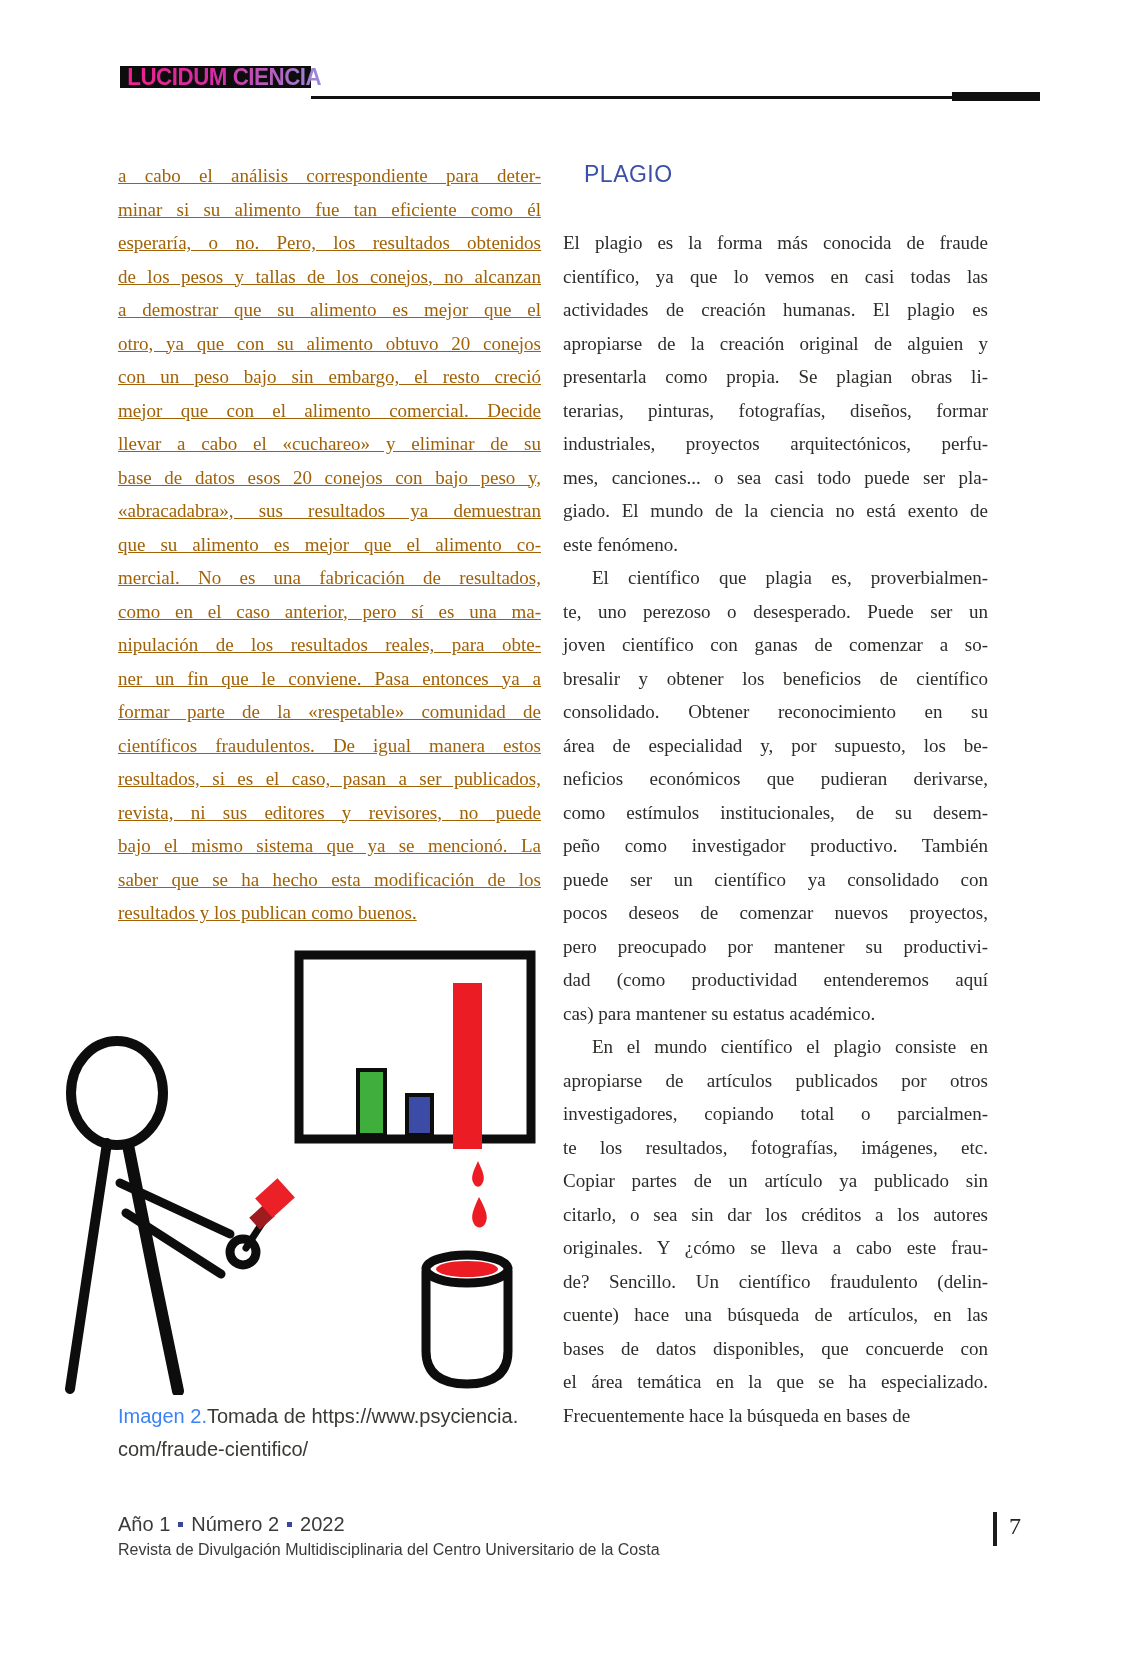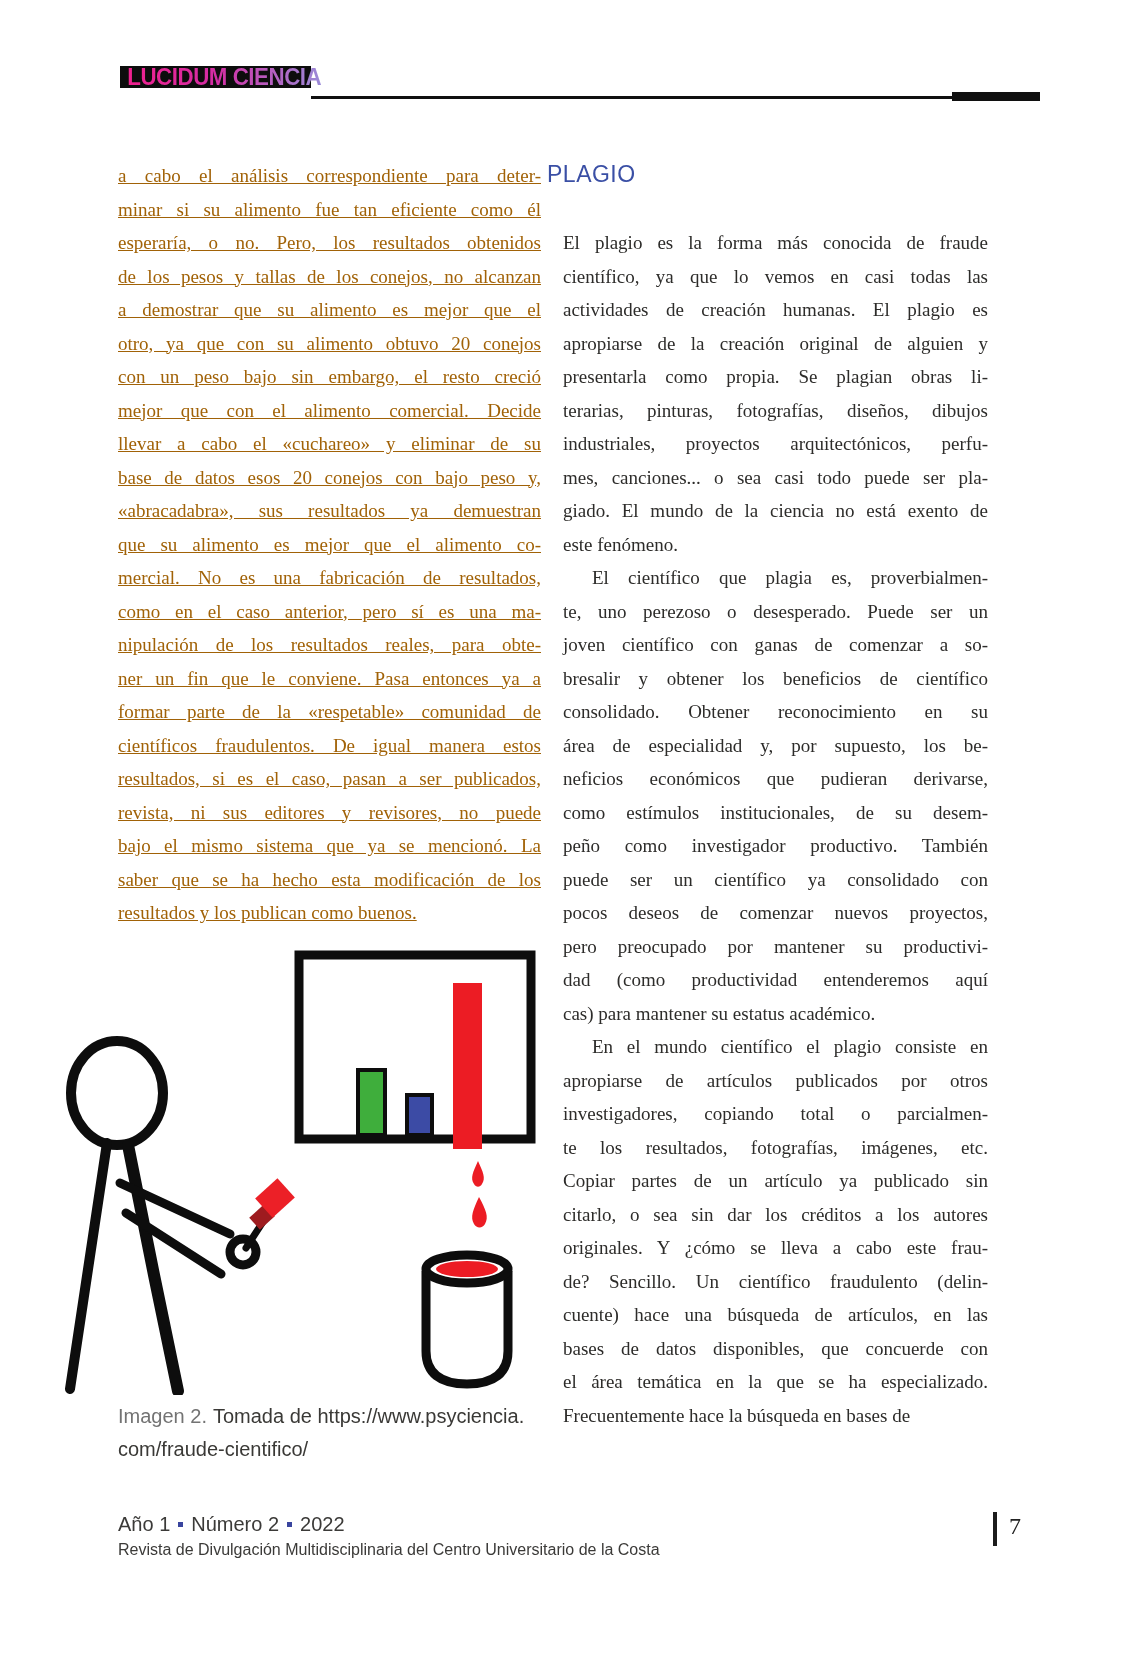--- a/index.html
+++ b/index.html
@@ -20,37 +20,37 @@
     -webkit-background-clip:text; background-clip:text; color:transparent;
     transform:scaleX(0.93);
   }
   .header-rule { position:absolute; left:311px; top:96px; width:729px; height:3px; background:#101010; }
   .header-rule-thick { position:absolute; left:952px; top:92px; width:88px; height:9px; background:#101010; }
 
   
   .col-left  { position:absolute; left:118px; top:159px; width:423px; font-size:19px; line-height:33.5px; color:#a16207;text-decoration:underline; }
   .col-right { position:absolute; left:563px; top:226px; width:425px; font-size:19px; line-height:33.5px; color:#2d2c2a; }
   .section-heading {
-    position:absolute; left:547px; top:161px; font-family:"Liberation Sans", sans-serif;
+    position:absolute; left:584px; top:161px; font-family:"Liberation Sans", sans-serif;
     font-size:23px; letter-spacing:0.5px; color:#3a4fa5;
   }
   .tline { text-align:justify; text-align-last:justify; }
   .para .tline:last-child { text-align-last:left; }
   .para.indent .tline:first-child { text-indent:29px; }
 
   
   .figure-wrap { position:absolute; left:60px; top:903px; width:480px; height:492px; }
   .figure-wrap svg { display:block; width:100%; height:100%; }
 
   
   .caption {
     position:absolute; left:118px; top:1400px; width:440px;
     font-family:"Liberation Sans", sans-serif; font-size:20px; line-height:33px; color:#3a3936;
   }
-  .caption-label { color:#737373; margin-right:6px; }
+  .caption-label { color:#3b82f6; }
 
   
   .footer-issue {
     position:absolute; left:118px; top:1513px; font-family:"Liberation Sans", sans-serif;
     font-size:20px; color:#3b3a38; display:flex; align-items:center; gap:8px;
   }
   .sep-square { width:5px; height:5px; background:#39459e; display:inline-block; }
   .footer-journal {
     position:absolute; left:118px; top:1541px; font-family:"Liberation Sans", sans-serif;
     font-size:16px; color:#3b3a38; white-space:nowrap;
@@ -96,21 +96,21 @@
     </div>
 
   <div class="section-heading">PLAGIO</div>
   <div class="col-right">
     <div class="para">
         <div class="tline">El plagio es la forma más conocida de fraude</div>
         <div class="tline">científico, ya que lo vemos en casi todas las</div>
         <div class="tline">actividades de creación humanas. El plagio es</div>
         <div class="tline">apropiarse de la creación original de alguien y</div>
         <div class="tline">presentarla como propia. Se plagian obras li-</div>
-        <div class="tline">terarias, pinturas, fotografías, diseños, dibujos</div>
+        <div class="tline">terarias, pinturas, fotografías, diseños, formar</div>
         <div class="tline">industriales, proyectos arquitectónicos, perfu-</div>
         <div class="tline">mes, canciones... o sea casi todo puede ser pla-</div>
         <div class="tline">giado. El mundo de la ciencia no está exento de</div>
         <div class="tline">este fenómeno.</div>
       </div>
     <div class="para indent">
         <div class="tline">El científico que plagia es, proverbialmen-</div>
         <div class="tline">te, uno perezoso o desesperado. Puede ser un</div>
         <div class="tline">joven científico con ganas de comenzar a so-</div>
         <div class="tline">bresalir y obtener los beneficios de científico</div>

